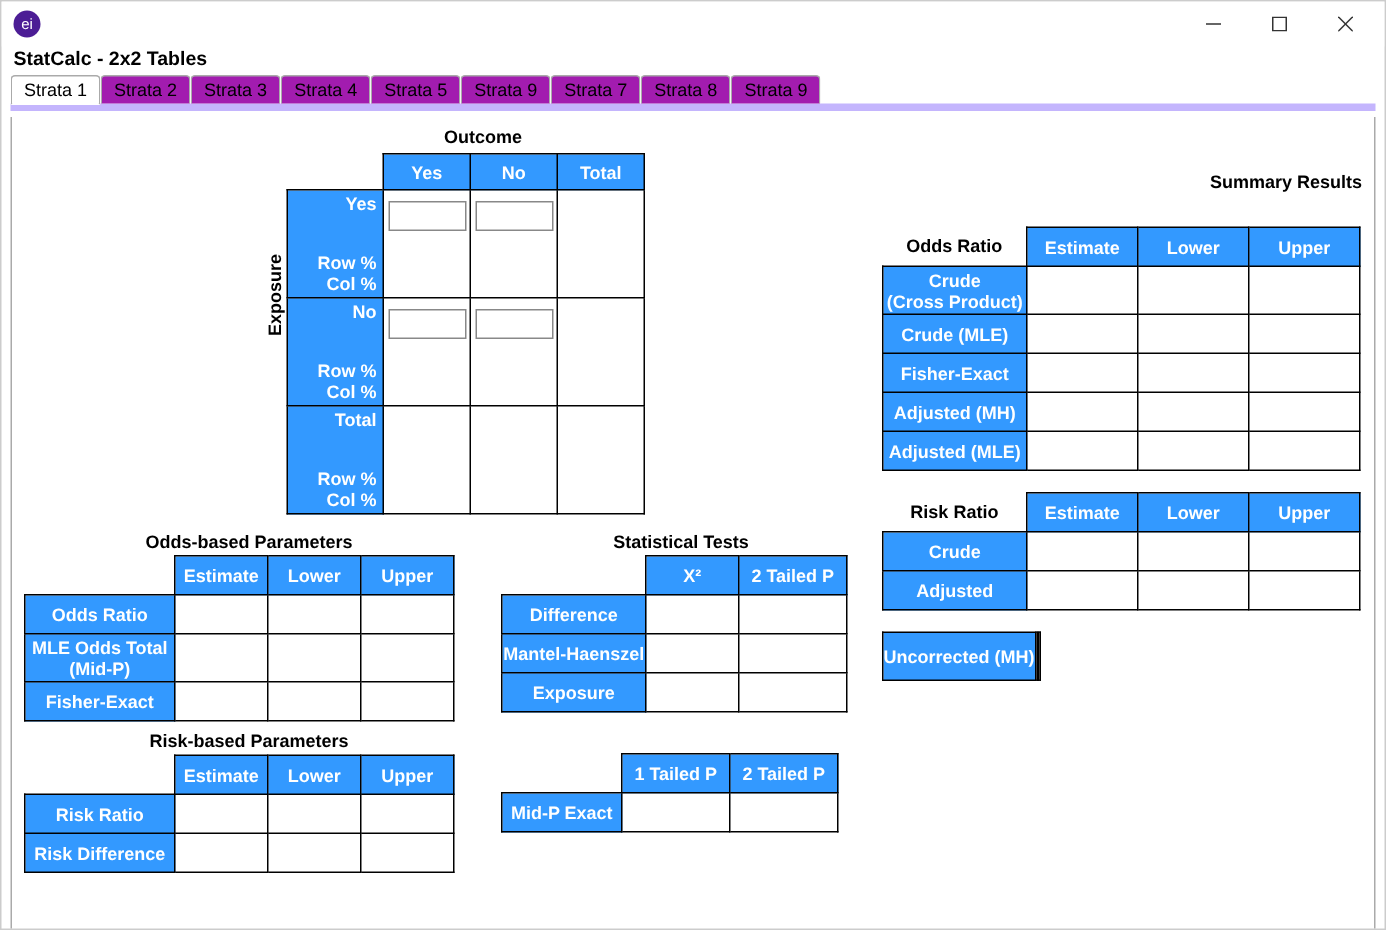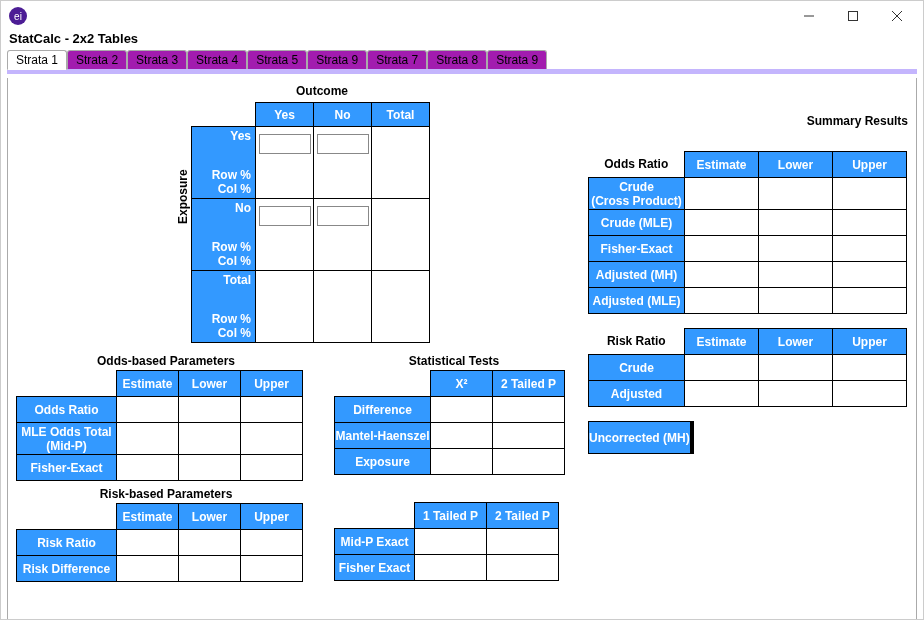--- a/index.html
+++ b/index.html
@@ -352,25 +352,20 @@
                 <tr>
               <td style="border:none;width:80px"></td>
               <td class="hcell col-val-w">1 Tailed P</td>
               <td class="hcell col-val-w">2 Tailed P</td>
             </tr>
             <tr>
                   <td class="lcell" style="height:26px">Mid-P Exact</td>
                   <td class="dcell"></td>
                   <td class="dcell"></td>
                 </tr>
-            <tr>
-                  <td class="lcell" style="height:26px">Fisher Exact</td>
-                  <td class="dcell"></td>
-                  <td class="dcell"></td>
-                </tr>
           </tbody>
             </table>
         </div>
       </div>
     </div>
   </div>
 
   <div class="right-col">
     <div class="section-title" style="text-align:right;margin-bottom:23px">Summary Results</div>
 

